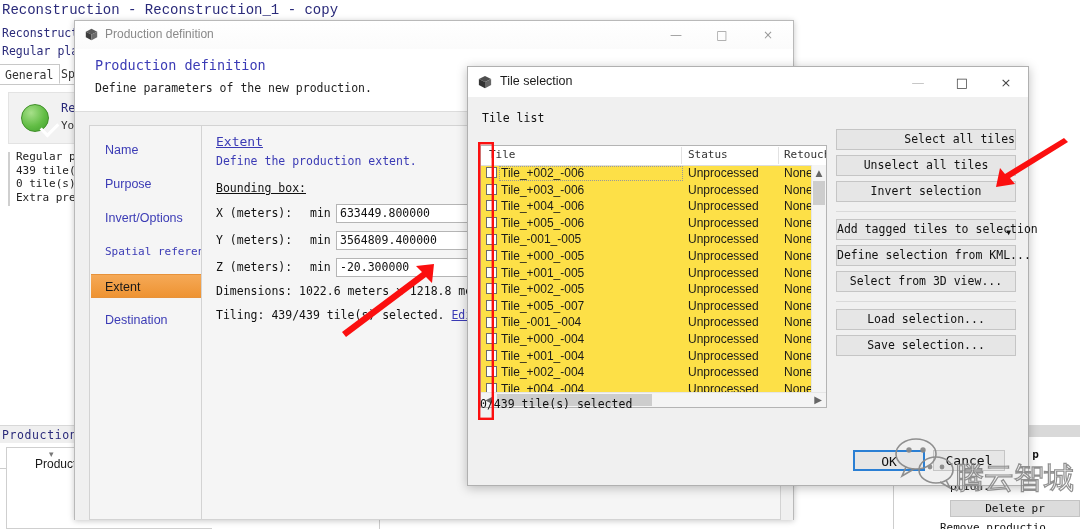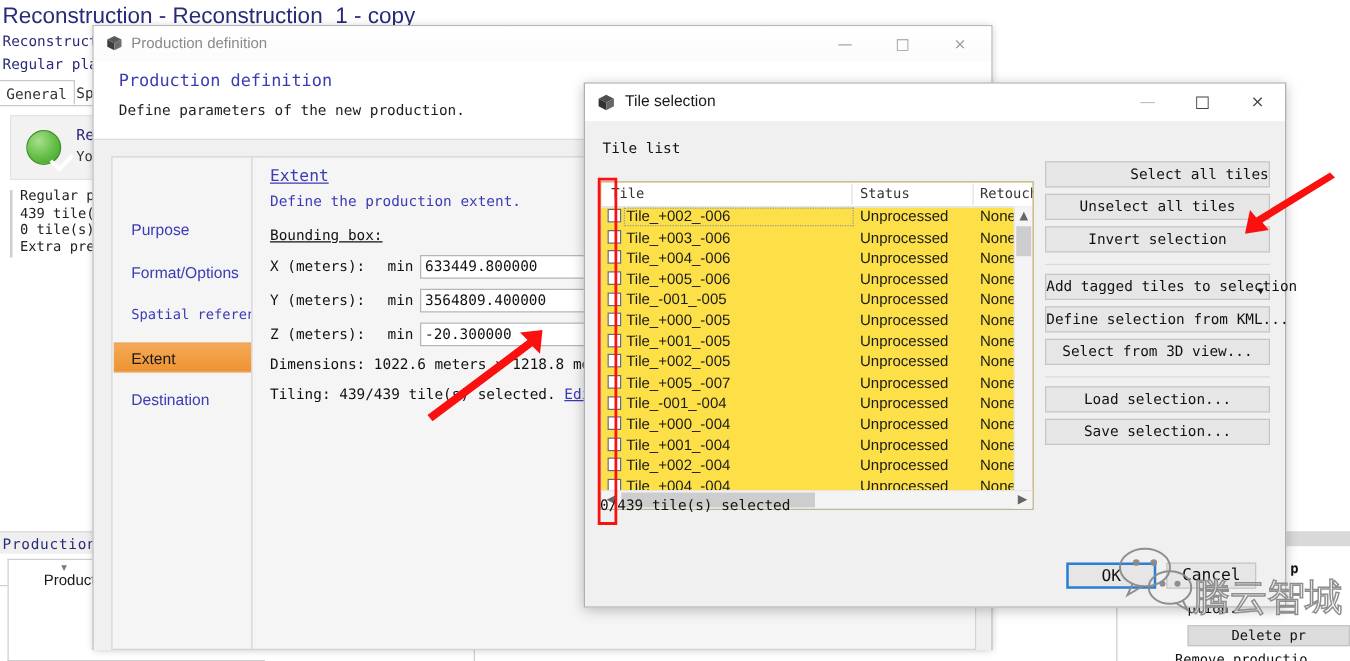--- a/index.html
+++ b/index.html
@@ -21,22 +21,22 @@
     width: 1080px; height: 529px;
     background: #ffffff;
   }
   .bg-titlebar {
     position: absolute; left: 0; top: 0;
     width: 1080px; height: 20px;
     background: #ffffff;
   }
   .bg-title {
     position: absolute; left: 2px; top: 2px;
-    font-family: Liberation Sans, sans-serif;
-    font-size: 18px; color: #2a2a7a; white-space: nowrap;
+    font-family: Liberation Mono, monospace;
+    font-size: 14px; color: #2a2a7a; white-space: nowrap;
   }
   .bg-subtitle1 {
     position: absolute; left: 2px; top: 26px;
     font-family: "DejaVu Sans Mono", monospace;
     font-size: 11.5px; color: #2a2a7a; white-space: nowrap;
   }
   .bg-subtitle2 {
     position: absolute; left: 2px; top: 44px;
     font-family: "DejaVu Sans Mono", monospace;
     font-size: 11.5px; color: #2a2a7a; white-space: nowrap;
@@ -518,22 +518,23 @@
     </div>
 
     <div class="pd-header">
       <div class="pd-h1">Production definition</div>
       <div class="pd-h2">Define parameters of the new production.</div>
     </div>
 
     <div class="pd-body">
 
       <div class="pd-nav">
+        <div class="pd-nav-item" style="top:12px;">Name</div>
         <div class="pd-nav-item" style="top:46px;">Purpose</div>
-        <div class="pd-nav-item" style="top:80px;">Format/Options</div>
+        <div class="pd-nav-item" style="top:80px;">Invert/Options</div>
         <div class="pd-nav-item mono" style="top:114px;">Spatial reference s</div>
         <div class="pd-nav-item selected" style="top:148px;">Extent</div>
         <div class="pd-nav-item" style="top:182px;">Destination</div>
       </div>
 
       <div class="pd-content">
         <div class="ext-title">Extent</div>
         <div class="ext-sub">Define the production extent.</div>
         <div class="ext-bbox">Bounding box:</div>
 

